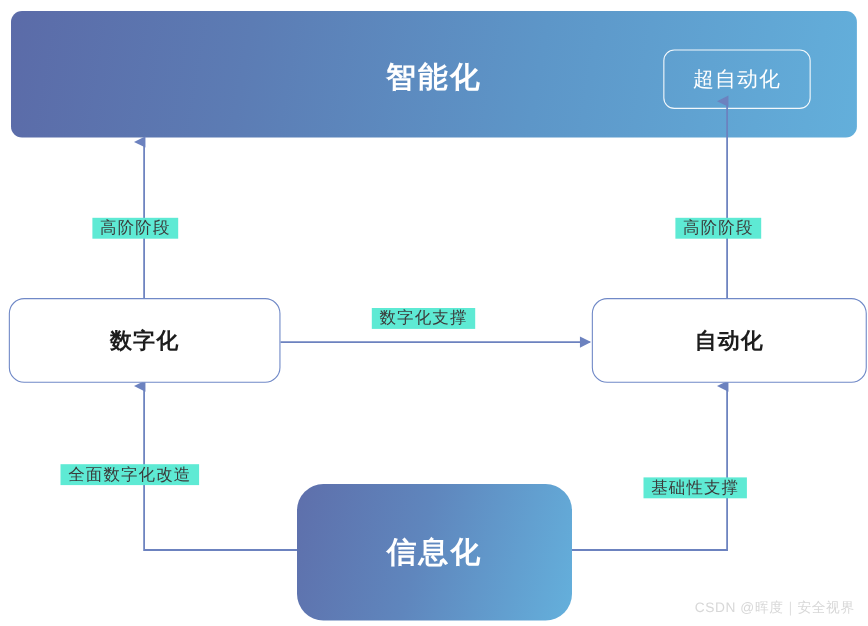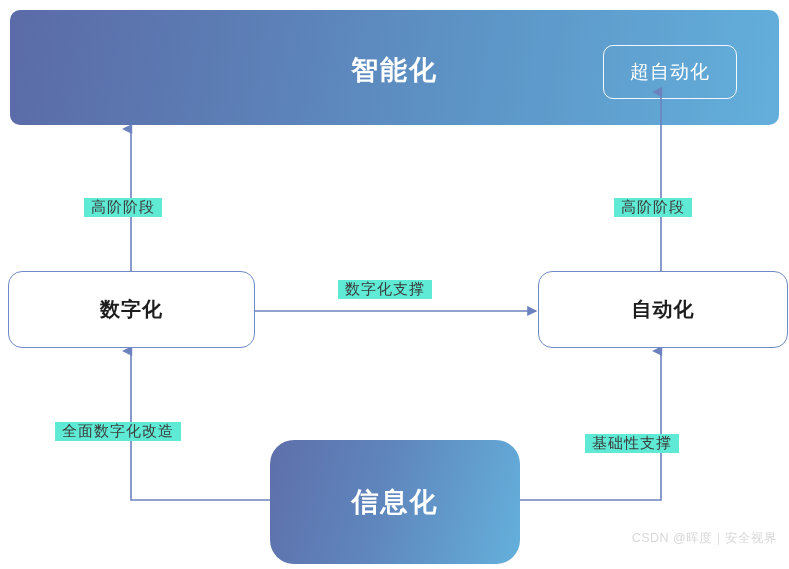--- a/index.html
+++ b/index.html
@@ -127,21 +127,21 @@
   #label-left-stage   { left: 84px;  top: 198px; }
   #label-right-stage  { left: 614px; top: 198px; }
   #label-support      { left: 338px; top: 280px; }
   #label-full-digital { left: 55px;  top: 422px; }
   #label-basic        { left: 585px; top: 409px; margin-top: 25px; }
 
   
   .watermark {
     position: absolute;
     right: 12px;
-    bottom: 22px;
+    bottom: 8px;
     color: #d8d8d8;
     font-size: 12.5px;
     letter-spacing: 0.5px;
     white-space: nowrap;
   }
 </style>
 </head>
 <body>
 
 <div id="canvas">

